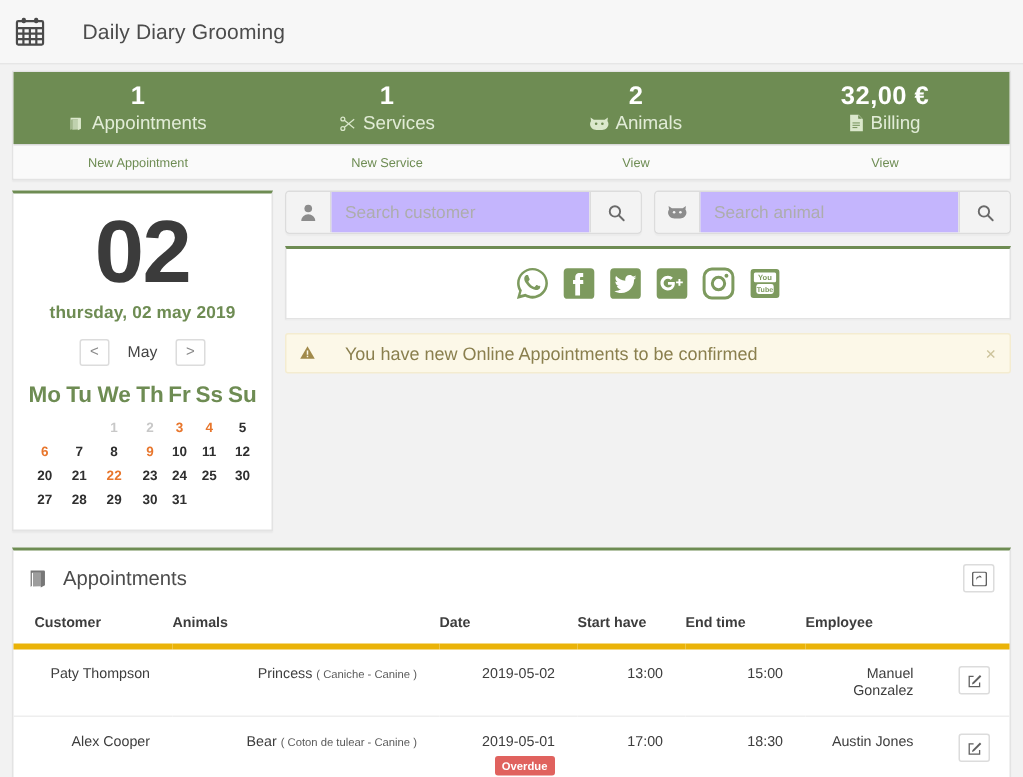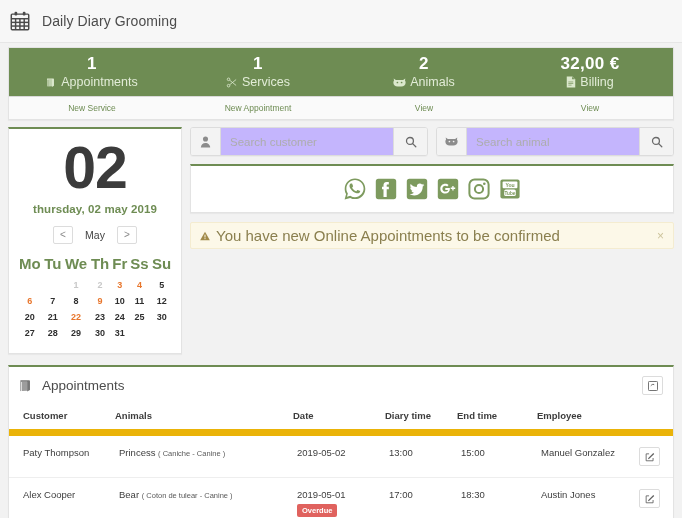--- a/index.html
+++ b/index.html
@@ -15,21 +15,21 @@
   .titlebar {
     height: 43px;
     background: #f7f7f7;
     display: flex;
     align-items: center;
     padding-left: 7px;
     border-bottom: 1px solid #e6e6e6;
   }
   .titlebar .ico { width: 26px; height: 26px; color: #4a4a4a; display:flex; align-items:center; justify-content:center; }
   .titlebar .ttl {
-    font-size: 14px; color: #4c4c4c; margin-left: 9px; letter-spacing: .1px;
+    font-size: 14px; color: #4c4c4c; margin-left: 22px; letter-spacing: .1px;
   }
 
   
   .stats-wrap {
     margin: 4px 8px 0 8px;
     background: #fff;
     border: 1px solid #e3e3e3;
     box-shadow: 0 1px 1px rgba(0,0,0,.04);
   }
   .stats-row {
@@ -131,21 +131,21 @@
   .social-card { margin-top: 8px; padding: 11px 0 11px 0; }
   .social-row { display: flex; justify-content: center; align-items: center; gap: 7px; }
   .social-row .si { color: #7d9a5e; display: flex; cursor: pointer; }
 
   
   .alert {
     margin-top: 9px; background: #fcf8e8; border: 1px solid #f4ecd0;
     height: 27px; display: flex; align-items: center;
     padding: 0 9px; border-radius: 2px;
   }
-  .alert .atxt { font-size: 15px; color: #8a7f4e; margin-left: 6px; flex: 1; }
+  .alert .atxt { font-size: 12px; color: #8a7f4e; margin-left: 20px; flex: 1; }
   .alert .close { font-size: 12px; color: #cdc49c; cursor: pointer; line-height: 10px; }
 
   
   .section {
     margin: 11px 8px 0 8px; background: #fff;
     border: 1px solid #e3e3e3; border-top: 2px solid #6e8c53;
     box-shadow: 0 1px 1px rgba(0,0,0,.04);
   }
   .sec-head {
     display: flex; align-items: center; padding: 9px 10px 6px 10px;
@@ -156,25 +156,25 @@
   .icon-btn {
     width: 21px; height: 19px; border: 1px solid #dcdcdc; background: #fff;
     display: flex; align-items: center; justify-content: center;
     color: #666; cursor: pointer; border-radius: 2px;
   }
 
   table.appt { width: 100%; border-collapse: collapse; }
   table.appt th {
     font-size: 9.5px; color: #3d3d3d; font-weight: bold;
     text-align: left; padding: 9px 0 8px 0;
-    border-bottom: 7px solid #eab308;
+    border-bottom: 4px solid #eab308;
   }
   table.appt td {
-    font-size: 9.5px; color: #3d3d3d; padding: 11px 4px;
-    border-bottom: 1px solid #eee; vertical-align: top;
+    font-size: 9.5px; color: #3d3d3d; padding: 11px 15px;
+    border-bottom: 1px solid #eee; vertical-align: top; text-align: right;
   }
   table.appt tr:last-child td { border-bottom: 0; }
   .c1 { width: 106px; padding-left: 14px !important; }
   .c2 { width: 178px; }
   .c3 { width: 92px; }
   .c4 { width: 72px; }
   .c5 { width: 80px; }
   .c6 { }
   .c7 { width: 42px; }
   .breed { font-size: 7.5px; color: #5a5a5a; }
@@ -263,22 +263,22 @@
               <rect x="3.2" y="10.2" width="7" height=".9" fill="#6e8c53"></rect>
               <rect x="3.2" y="12.4" width="4.6" height=".9" fill="#6e8c53"></rect>
             </svg>
           </span>
           <span>Billing</span>
         </div>
       </div>
     </div>
 
     <div class="links-row">
+      <div class="lnk">New Appointment</div>
       <div class="lnk">New Service</div>
-      <div class="lnk">New Appointment</div>
       <div class="lnk">View</div>
       <div class="lnk">View</div>
     </div>
   </div>
 
   <div class="cols">
 
     <div class="col-left">
       <div class="card cal-card">
         <div class="big-day">02</div>
@@ -465,21 +465,21 @@
         </span>
       </span>
     </div>
 
     <table class="appt">
       <thead>
         <tr>
           <th class="c1">Customer</th>
           <th class="c2">Animals</th>
           <th class="c3">Date</th>
-          <th class="c4">Diary time</th>
+          <th class="c4">Start have</th>
           <th class="c5">End time</th>
           <th class="c6">Employee</th>
           <th class="c7"></th>
         </tr>
       </thead>
       <tbody>
           <tr>
             <td class="c1">Paty Thompson</td>
             <td class="c2"><span>Princess </span><span class="breed">( Caniche - Canine )</span></td>
             <td class="c3">

